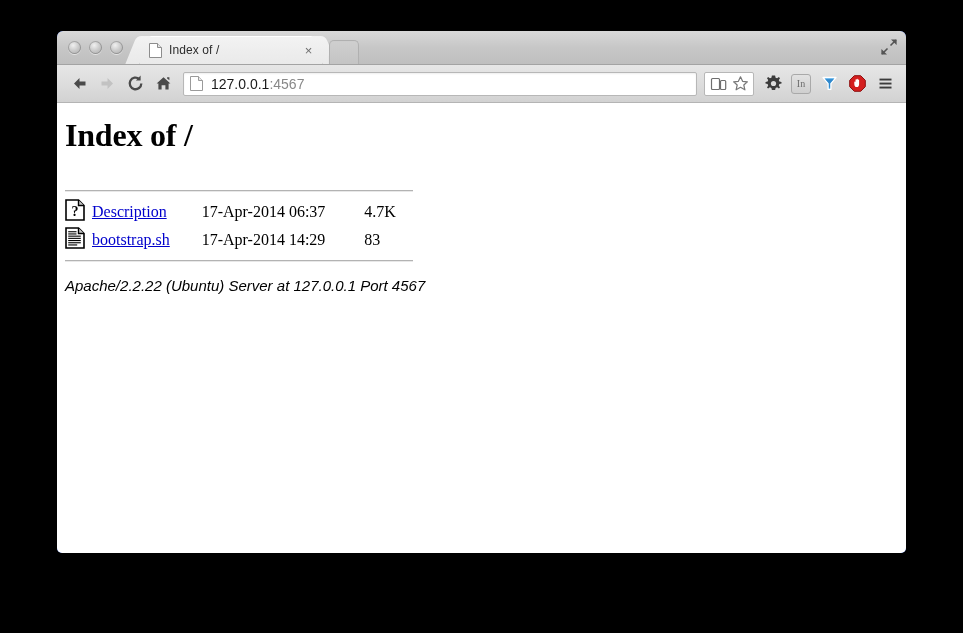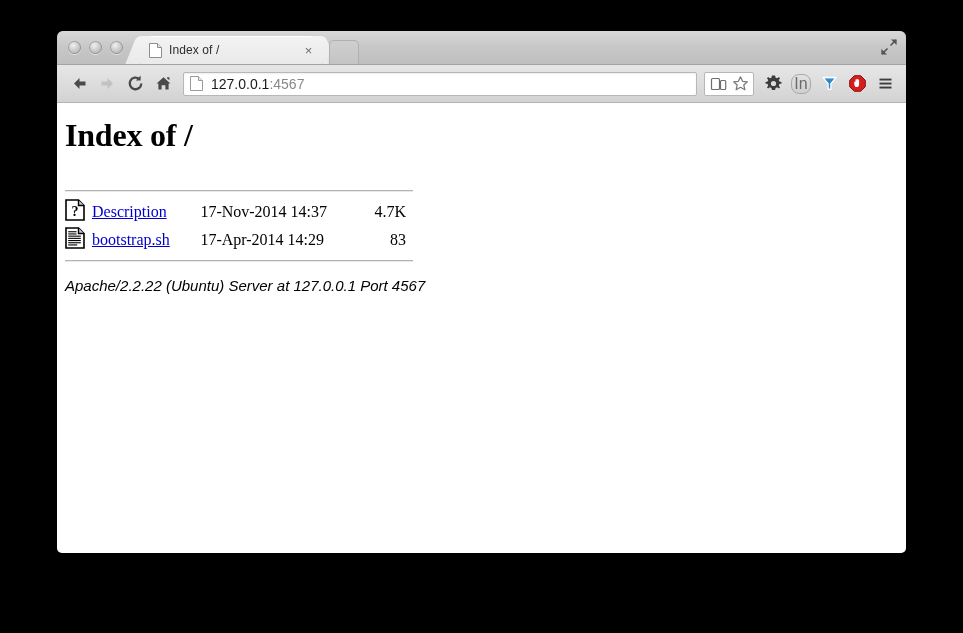--- a/index.html
+++ b/index.html
@@ -197,26 +197,26 @@
     box-sizing: border-box;
     margin-right: 6px;
   }
   .bookmark-group .icon-btn { width: 22px; height: 22px; }
 
   .ext-in {
     width: 18px;
     height: 18px;
     background: linear-gradient(to bottom,#e2e2e2,#cfcfcf);
     border: 1px solid #a9a9a9;
-    border-radius: 8px;
-    font-size: 16px;
+    border-radius: 3px;
+    font-size: 10px;
     line-height: 17px;
     text-align: center;
     color: #6c6c6c;
-    font-family: Liberation Sans, sans-serif;
+    font-family: Liberation Serif, serif;
   }
 
   
   .page {
     flex: 1;
     background: #ffffff;
     padding: 14px 18px 0 8px;
     overflow: hidden;
     font-family: "Liberation Serif", serif;
   }
@@ -250,21 +250,21 @@
     white-space: nowrap;
     vertical-align: middle;
   }
   .listing td a {
     color: #0000cc;
     text-decoration: underline;
   }
   .col-icon  { width: 23px; padding-right: 4px !important; }
   .col-name  { padding-right: 9px !important; }
   .col-date  { padding-right: 5px !important; }
-  .col-size  { text-align: right; padding-right: 7px !important; }
+  .col-size  { text-align: left; padding-right: 7px !important; }
   .hr-row td { padding: 0; }
   .hrule {
     height: 0;
     border: none;
     border-top: 1px solid #b3b3b3;
     border-bottom: 1px solid #e8e8e8;
     margin: 6px 0;
     width: 348px;
   }
   .server-sig {
@@ -418,21 +418,21 @@
           <td class="col-icon">
             <svg width="20" height="22" viewBox="0 0 20 22">
               <path d="M1 1 H13.5 L19 6.5 V21 H1 Z" fill="#ffffff" stroke="#000000" stroke-width="1.6"></path>
               <path d="M13.5 1 L13.5 6.5 L19 6.5" fill="#c8c8c8" stroke="#000000" stroke-width="1.4"></path>
               <text x="6.4" y="16.6" font-family="Liberation Serif, serif" font-size="14" font-weight="bold" fill="#000000">?</text>
             </svg>
           </td>
           <td class="col-name">
             <a href="#">Description</a>
           </td>
-          <td class="col-date">17-Nov-2014 14:37</td>
+          <td class="col-date">17-Apr-2014 06:37</td>
           <td class="col-size">4.7K</td>
           <td class="col-desc"></td>
         </tr>
 
         <tr>
           <td class="col-icon">
             <svg width="20" height="22" viewBox="0 0 20 22">
               <path d="M1 1 H13.5 L19 6.5 V21 H1 Z" fill="#ffffff" stroke="#000000" stroke-width="1.6"></path>
               <path d="M13.5 1 L13.5 6.5 L19 6.5" fill="#c8c8c8" stroke="#000000" stroke-width="1.4"></path>
               <rect x="3.2" y="4.2" width="8.3" height="1.1" fill="#000000"></rect>

